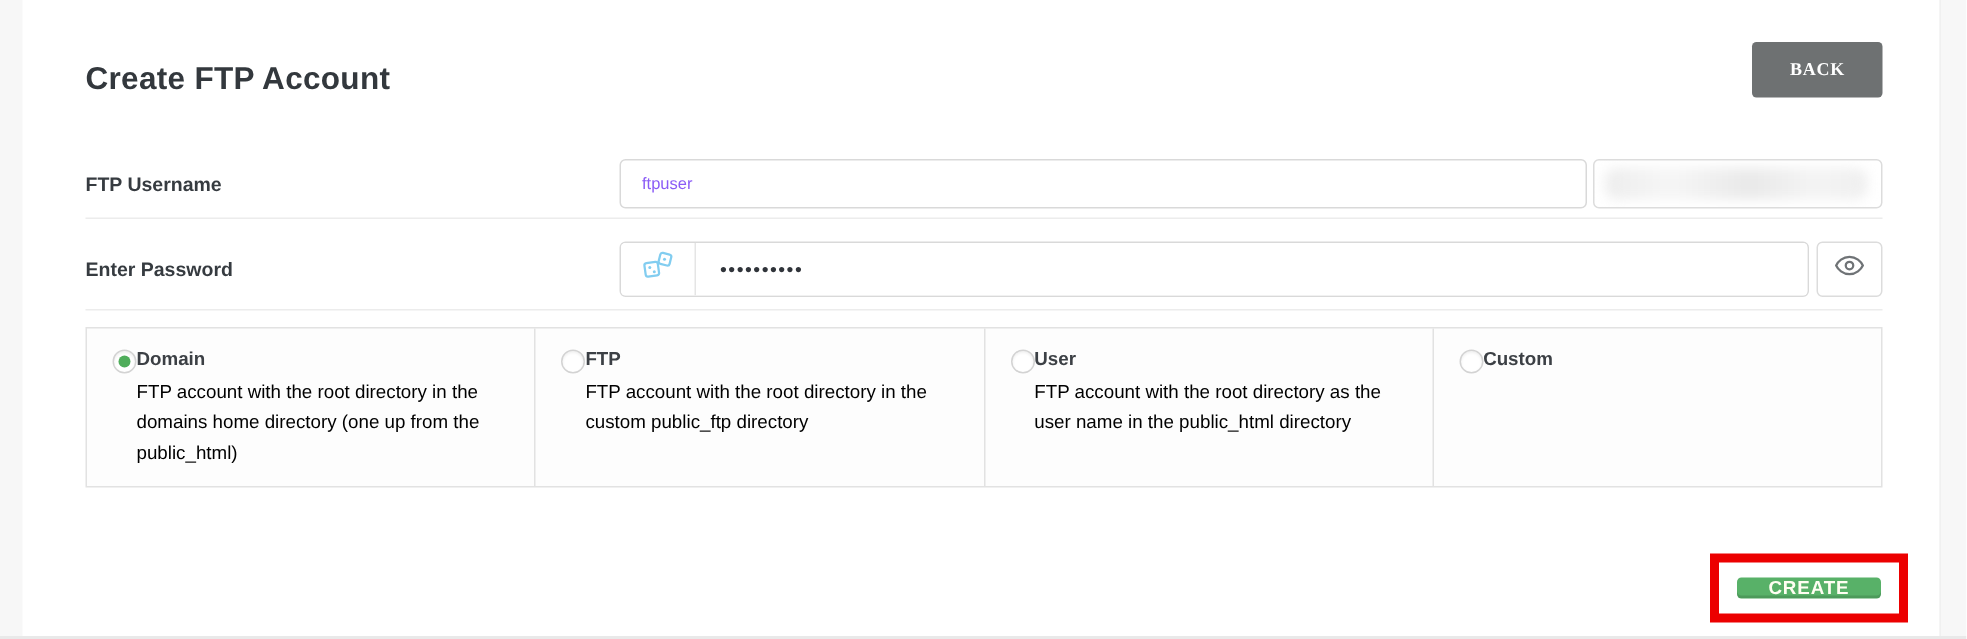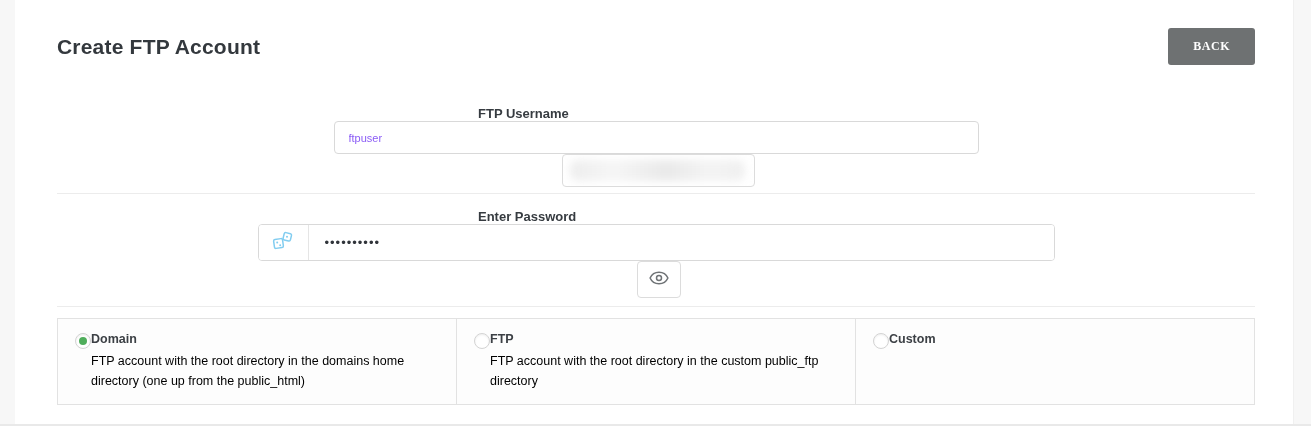--- a/index.html
+++ b/index.html
@@ -12,31 +12,31 @@
     overflow: hidden;
   }
   .gutter { position: absolute; top: 0; height: 100%; background: #f7f7f7; }
   .gutter-left  { left: 0; width: 15px; }
   .gutter-right { right: 0; width: 18px; border-left: 1px solid #f0f0f0; }
   .bottom-line { position: absolute; left: 0; bottom: 0; width: 100%; height: 2px; background: #e9e9e9; }
 
   .content { position: absolute; left: 57px; top: 0; width: 1198px; }
 
   
-  .page-header { display: flex; justify-content: space-between; align-items: center; padding-top: 28px; gap: 48px; }
+  .page-header { display: flex; justify-content: space-between; align-items: flex-end; padding-top: 28px; gap: 48px; }
   .page-title { font-size: 21px; font-weight: 700; color: #33383d; margin: 0; letter-spacing: 0.2px; }
   .back-btn {
     background: #6e7172; color: #ffffff; border: none; border-radius: 3px;
     font-size: 12px; font-weight: 700; letter-spacing: 0.5px;
     padding: 11px 25px; cursor: pointer; font-family: Liberation Serif, serif;
   }
 
   
   .form-area { margin-top: 41px; }
-  .form-row { display: flex; align-items: center; border-bottom: 1px solid #ececec; flex-direction: column; }
+  .form-row { display: flex; align-items: center; border-bottom: 1px solid #ececec; }
   .row-username { padding-bottom: 6px; }
   .row-password { padding-top: 15px; padding-bottom: 8px; }
   .field-label { width: 356px; font-size: 13px; font-weight: 700; color: #363b40; flex-shrink: 0; }
 
   .text-input {
     height: 33px; border: 1px solid #d9d9d9; border-radius: 4px;
     padding: 0 14px; font-size: 11px; color: #8b5cf6; background: #fff;
     font-family: inherit; outline: none;
   }
   .username-input { width: 645px; }
@@ -165,20 +165,27 @@
       <div class="option">
         <span class="radio"></span>
         <span class="option-text">
           <div class="option-title">FTP</div>
           <div class="option-desc">FTP account with the root directory in the custom public_ftp directory</div>
         </span>
       </div>
       <div class="option">
         <span class="radio"></span>
         <span class="option-text">
+          <div class="option-title">User</div>
+          <div class="option-desc">FTP account with the root directory as the user name in the public_html directory</div>
+        </span>
+      </div>
+      <div class="option">
+        <span class="radio"></span>
+        <span class="option-text">
           <div class="option-title">Custom</div>
         </span>
       </div>
     </div>
 
     <div class="footer">
       <div class="highlight-frame">
         <button class="create-btn">CREATE</button>
       </div>
     </div>

